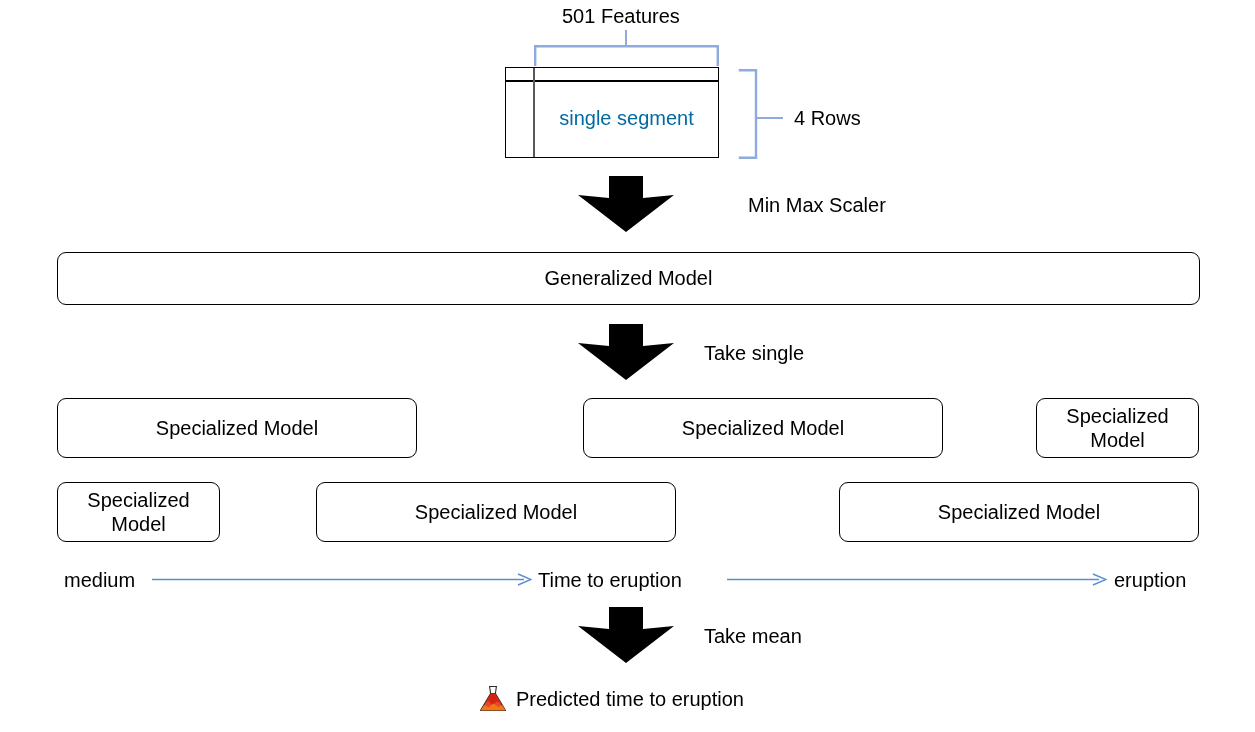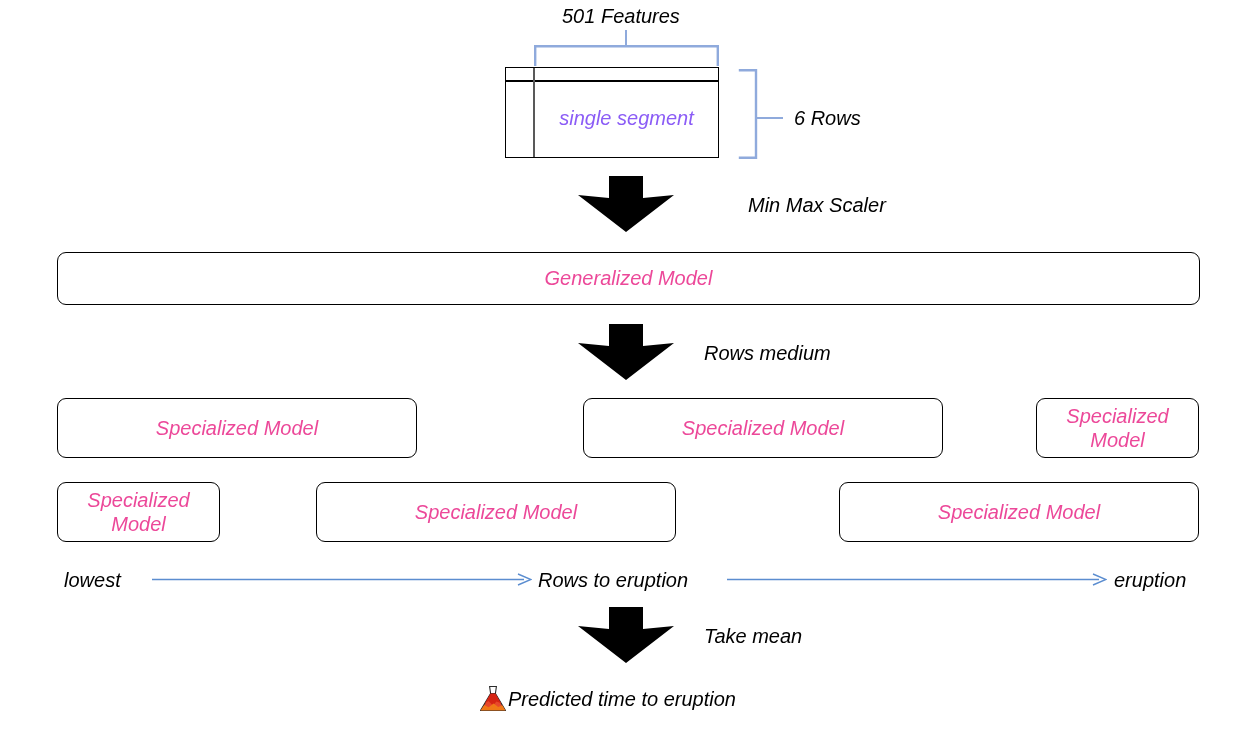--- a/index.html
+++ b/index.html
@@ -10,21 +10,20 @@
   body {
     font-family: "Liberation Sans", "DejaVu Sans", sans-serif;
     color: #000000;
   }
   #canvas {
     position: relative;
     width: 1216px;
     height: 732px;
     background: #ffffff;
     overflow: hidden;
-    font-style: italic;
   }
   .abs { position: absolute; }
 
   
   .label {
     font-size: 20px;
     line-height: 1.2;
     color: #000000;
     white-space: nowrap;
   }
@@ -59,21 +58,21 @@
   #data-table .cell-text {
     position: absolute;
     left: 29px;
     top: 12px;
     right: 0;
     bottom: 0;
     display: flex;
     align-items: center;
     justify-content: center;
     font-size: 20px;
-    color: #8b5cf6;
+    color: #0369a1;
   }
 
   
   .brace-top {
     left: 534px;
     top: 44px;
     width: 185px;
     height: 22px;
   }
   .brace-right {
@@ -107,40 +106,41 @@
   .model-box {
     box-sizing: border-box;
     border: 1.3px solid #000000;
     border-radius: 9px;
     background: #ffffff;
     display: flex;
     align-items: center;
     justify-content: center;
     text-align: center;
     font-size: 20px;
-    color: #ec4899;
+    color: #000000;
     line-height: 1.22;
     padding: 0 6px;
   }
 
   
   .timeline-line {
     height: 17px;
   }
 
   
   .volcano-icon {
     width: 30px;
     height: 30px;
   }
   #prediction-row {
     left: 478px;
     top: 684px;
     display: flex;
     align-items: center;
+    gap: 8px;
   }
 </style>
 </head>
 <body>
 
 <div id="canvas">
 
   <div class="abs label label-title" style="left:562px; top:4px;">501 Features</div>
 
   <div class="abs brace-stem-top"></div>
@@ -156,39 +156,39 @@
     <div class="col-divider"></div>
     <div class="cell-text">single segment</div>
   </div>
 
   <div class="abs brace-right">
     <svg width="24" height="90" viewBox="0 0 24 90" fill="none">
       <path d="M2 1.2 L18 1.2 L18 88.8 L2 88.8" stroke="#8FAADC" stroke-width="2.4" fill="none" stroke-linecap="square"></path>
     </svg>
   </div>
   <div class="abs brace-stem-right"></div>
-  <div class="abs label" style="left:794px; top:106px;">6 Rows</div>
+  <div class="abs label" style="left:794px; top:106px;">4 Rows</div>
 
   <div class="abs block-arrow" style="left:578px; top:176px;">
     <svg width="96" height="56" viewBox="0 0 96 56" fill="none">
       <path d="M31 0 L65 0 L65 22 L96 19 L48 56 L0 19 L31 22 Z" fill="#000000"></path>
     </svg>
   </div>
   <div class="abs label" style="left:748px; top:193px;">Min Max Scaler</div>
 
   <div class="abs model-box" style="left:57px; top:252px; width:1143px; height:53px;">
     <span>Generalized Model</span>
   </div>
 
   <div class="abs block-arrow" style="left:578px; top:324px;">
     <svg width="96" height="56" viewBox="0 0 96 56" fill="none">
       <path d="M31 0 L65 0 L65 22 L96 19 L48 56 L0 19 L31 22 Z" fill="#000000"></path>
     </svg>
   </div>
-  <div class="abs label" style="left:704px; top:341px;">Rows medium</div>
+  <div class="abs label" style="left:704px; top:341px;">Take single</div>
 
   <div id="spec-row-1">
       <div class="abs model-box" style="left: 57px; top: 398px; width: 360px; height: 60px;">
         <span>Specialized Model</span>
       </div>
       <div class="abs model-box" style="left: 583px; top: 398px; width: 360px; height: 60px;">
         <span>Specialized Model</span>
       </div>
       <div class="abs model-box" style="left: 1036px; top: 398px; width: 163px; height: 60px;">
         <span>Specialized Model</span>
@@ -200,30 +200,30 @@
         <span>Specialized Model</span>
       </div>
       <div class="abs model-box" style="left: 316px; top: 482px; width: 360px; height: 60px;">
         <span>Specialized Model</span>
       </div>
       <div class="abs model-box" style="left: 839px; top: 482px; width: 360px; height: 60px;">
         <span>Specialized Model</span>
       </div>
     </div>
 
-  <div class="abs label" style="left:64px; top:568px;">lowest</div>
+  <div class="abs label" style="left:64px; top:568px;">medium</div>
 
   <div class="abs timeline-line" style="left:152px; top:571px; width:380px;">
     <svg width="380" height="17" viewBox="0 0 380 17" fill="none">
       <line x1="0" y1="8.5" x2="372" y2="8.5" stroke="#5B8DD0" stroke-width="1.4"></line>
       <path d="M366 3 L379 8.5 L366 14" stroke="#5B8DD0" stroke-width="1.4" fill="none"></path>
     </svg>
   </div>
 
-  <div class="abs label" style="left:538px; top:568px;">Rows to eruption</div>
+  <div class="abs label" style="left:538px; top:568px;">Time to eruption</div>
 
   <div class="abs timeline-line" style="left:727px; top:571px; width:380px;">
     <svg width="380" height="17" viewBox="0 0 380 17" fill="none">
       <line x1="0" y1="8.5" x2="372" y2="8.5" stroke="#5B8DD0" stroke-width="1.4"></line>
       <path d="M366 3 L379 8.5 L366 14" stroke="#5B8DD0" stroke-width="1.4" fill="none"></path>
     </svg>
   </div>
 
   <div class="abs label" style="left:1114px; top:568px;">eruption</div>
 

